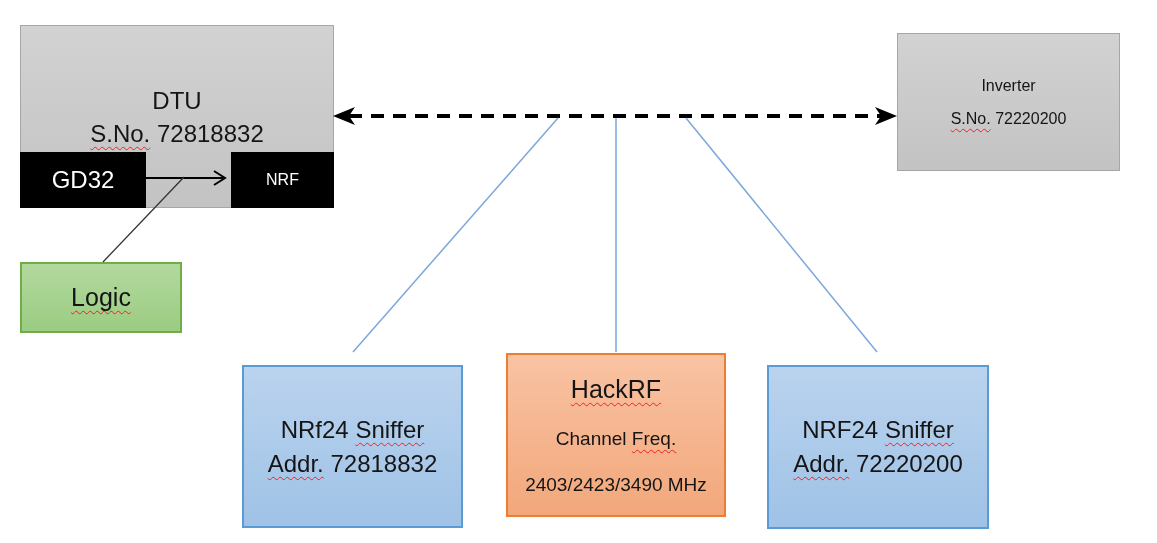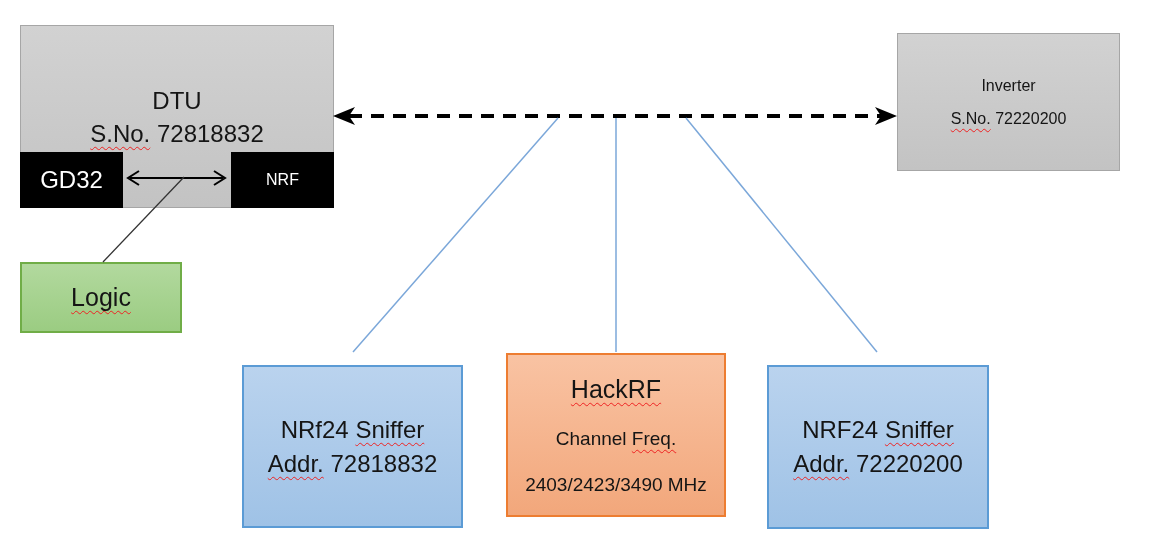--- a/index.html
+++ b/index.html
@@ -9,21 +9,21 @@
   }
   .box{position:absolute;box-sizing:border-box;display:flex;flex-direction:column;
        align-items:center;justify-content:center;text-align:left;}
   .gray{background:linear-gradient(180deg,#d2d2d2 0%,#c3c3c3 100%);border:1px solid #a6a6a6;}
   .green{background:linear-gradient(180deg,#b2d99e 0%,#9bcc82 100%);border:2px solid #70ad47;}
   .blue{background:linear-gradient(180deg,#bad3ee 0%,#9fc2e6 100%);border:2px solid #5b9bd5;margin-top:12px;}
   .orange{background:linear-gradient(180deg,#f9c3a3 0%,#f2a77b 100%);border:2px solid #ed7d31;}
   .black{background:#000000;color:#ffffff;}
 
   .dtu{left:20px;top:25px;width:314px;height:183px;font-size:24px;line-height:33px;}
-  .gd32{left:20px;top:152px;width:103px;height:56px;font-size:24px;}
+  .gd32{left:20px;top:152px;width:126px;height:56px;font-size:24px;}
   .nrf{left:231px;top:152px;width:103px;height:56px;font-size:16px;}
   .logic{left:20px;top:262px;width:162px;height:71px;font-size:25px;}
   .inverter{left:897px;top:33px;width:223px;height:138px;font-size:16px;line-height:33px;}
   .sniffer-left{left:242px;top:353px;width:221px;height:163px;font-size:24px;line-height:34px;}
   .hackrf{left:506px;top:353px;width:220px;height:164px;gap:20px;}
   .sniffer-right{left:767px;top:353px;width:222px;height:164px;font-size:24px;line-height:34px;}
   .hackrf .t1{font-size:25px;line-height:34px;}
   .hackrf .t2,.hackrf .t3{font-size:19px;line-height:26px;}
 
   .sq{

